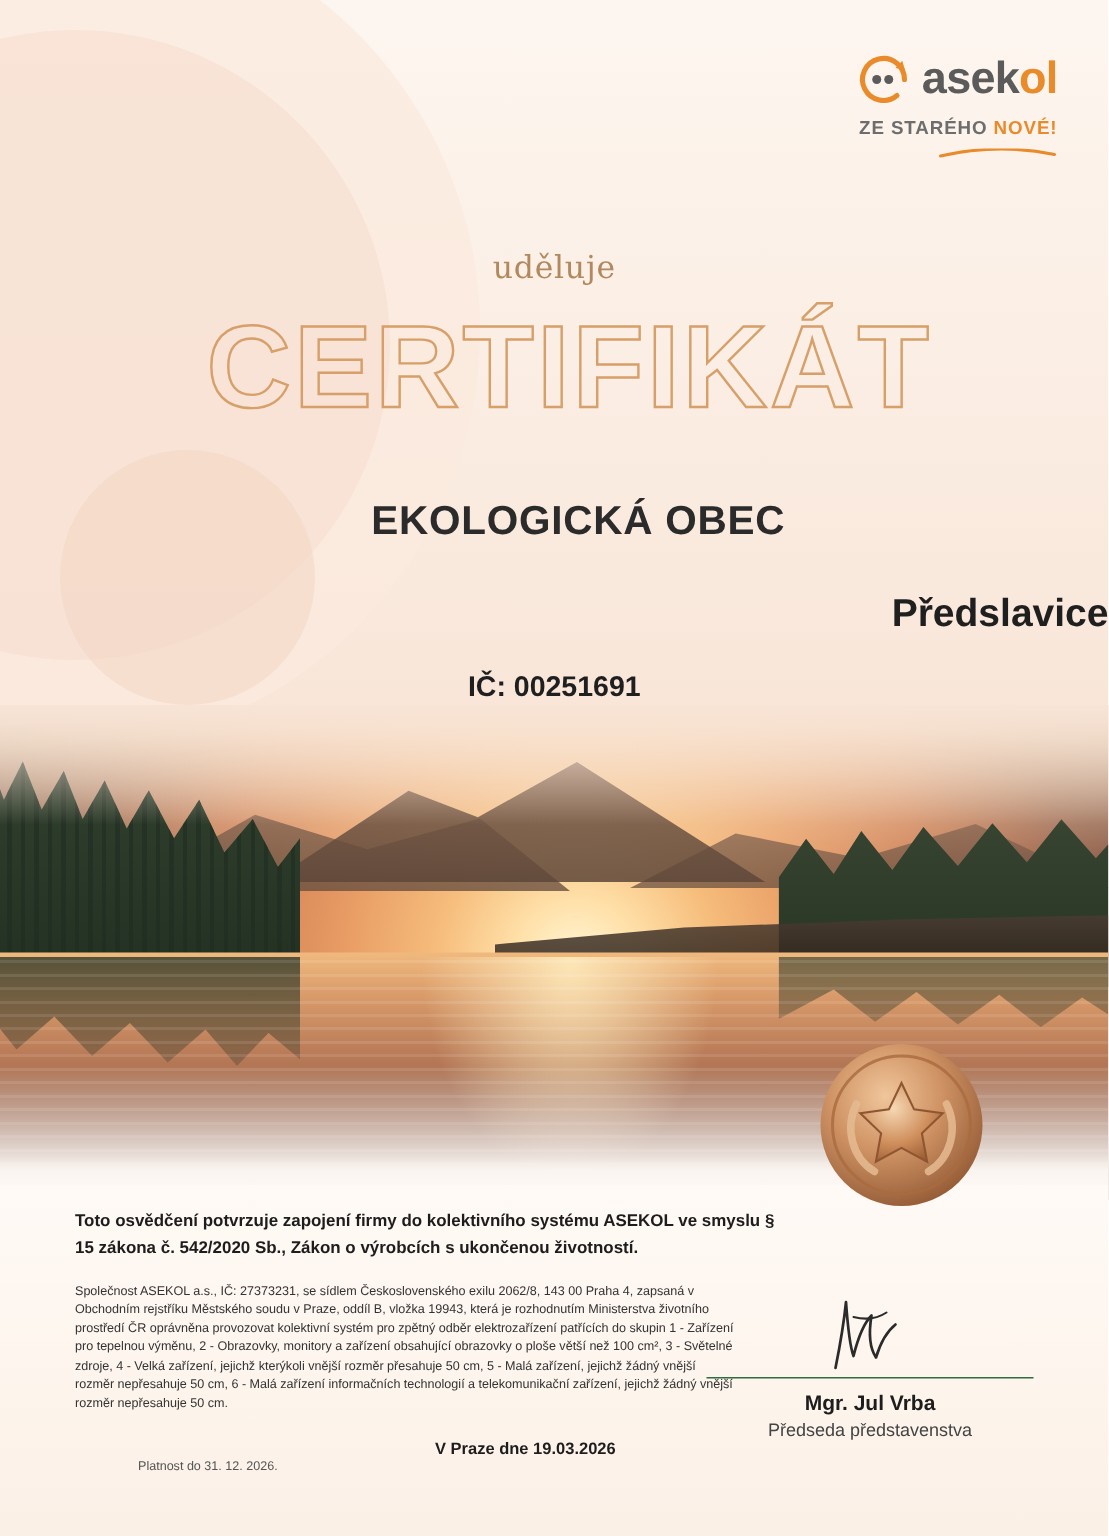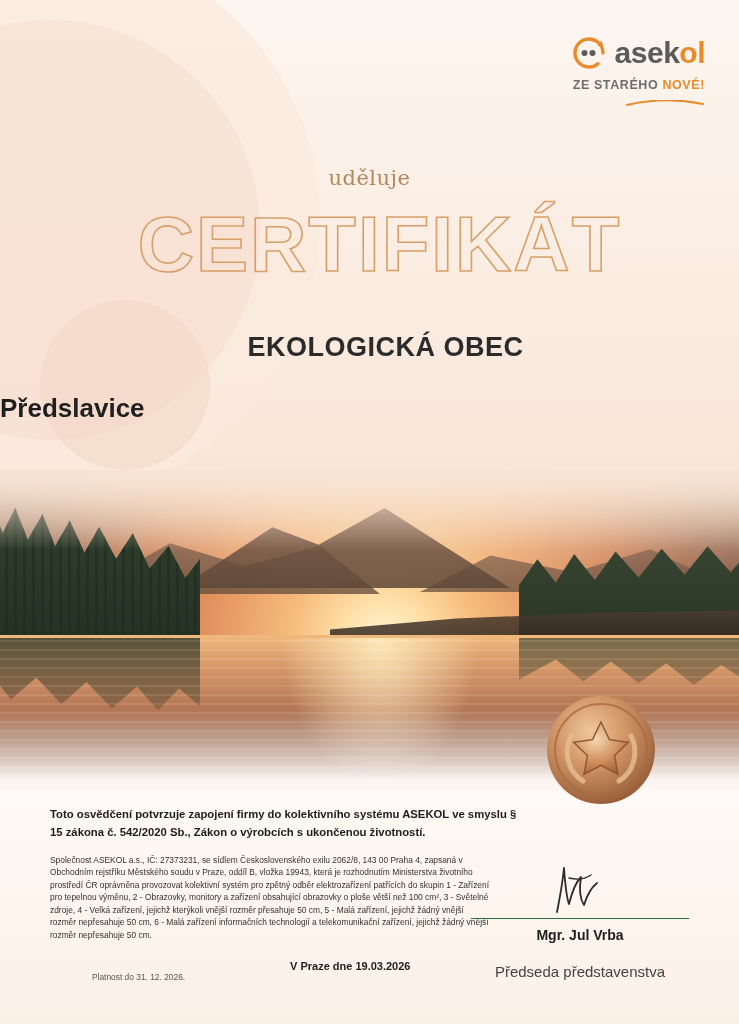--- a/index.html
+++ b/index.html
@@ -182,21 +182,21 @@
     line-height: 1;
     padding-left: 20px;
   }
   .award-title {
     position: absolute; left: 0; right: 0; top: 332px;
     text-align: center;
     font-size: 27px; font-weight: bold; color: #2b2b2b; letter-spacing: .5px; padding-left: 32px;
   }
   .award-name {
     position: absolute; left: 0; right: 0; top: 393px;
-    text-align: left;
+    text-align: right;
     font-size: 26px; font-weight: bold; color: #1f1f1f;
   }
   .award-ico {
     position: absolute; left: 0; right: 0; top: 448px;
     text-align: center;
     font-size: 19px; font-weight: bold; color: #1f1f1f;
   }
 
   
   .medal {
@@ -222,21 +222,21 @@
     font-size: 11px; font-weight: bold; color: #1d1d1d;
   }
   .sign-block {
     position: absolute; right: 44px; top: 860px; width: 230px; text-align: center;
   }
   .sign-mark { height: 58px; position: relative; }
   .sign-line {
     border-top: 1px solid #2f6b3f; margin: 0 6px 8px 6px;
   }
   .sign-name { font-size: 14px; font-weight: bold; color: #1d1d1d; }
-  .sign-role { font-size: 15px; color: #444; margin-top: 20px; }
+  .sign-role { font-size: 12px; color: #444; margin-top: 3px; }
 </style>
 </head>
 <body>
 
 <div class="page">
 
   <div class="bg-top"></div>
   <div class="bg-circle-big"></div>
   <div class="bg-circle-mid"></div>
   <div class="bg-circle-small"></div>
@@ -279,20 +279,21 @@
         <path d="M100 5 C126 -1, 152 -1, 176 4" fill="none" stroke="#e98a2b" stroke-width="2" stroke-linecap="round"></path>
       </svg>
     </div>
   </div>
 
   <div class="uděluje">uděluje</div>
   <div class="certifikat">CERTIFIKÁT</div>
 
   <div class="award-title">EKOLOGICKÁ OBEC</div>
   <div class="award-name">Předslavice</div>
+  <div class="award-ico">IČ: 00251691</div>
 
   <div class="medal">
     <svg width="120" height="120" viewBox="0 0 120 120" aria-hidden="true">
       <defs>
         <radialGradient id="mg" cx="40%" cy="32%" r="75%">
           <stop offset="0%" stop-color="#f0c69b"></stop>
           <stop offset="45%" stop-color="#d09465"></stop>
           <stop offset="100%" stop-color="#8f5632"></stop>
         </radialGradient>
         <radialGradient id="sg" cx="40%" cy="32%" r="75%">

